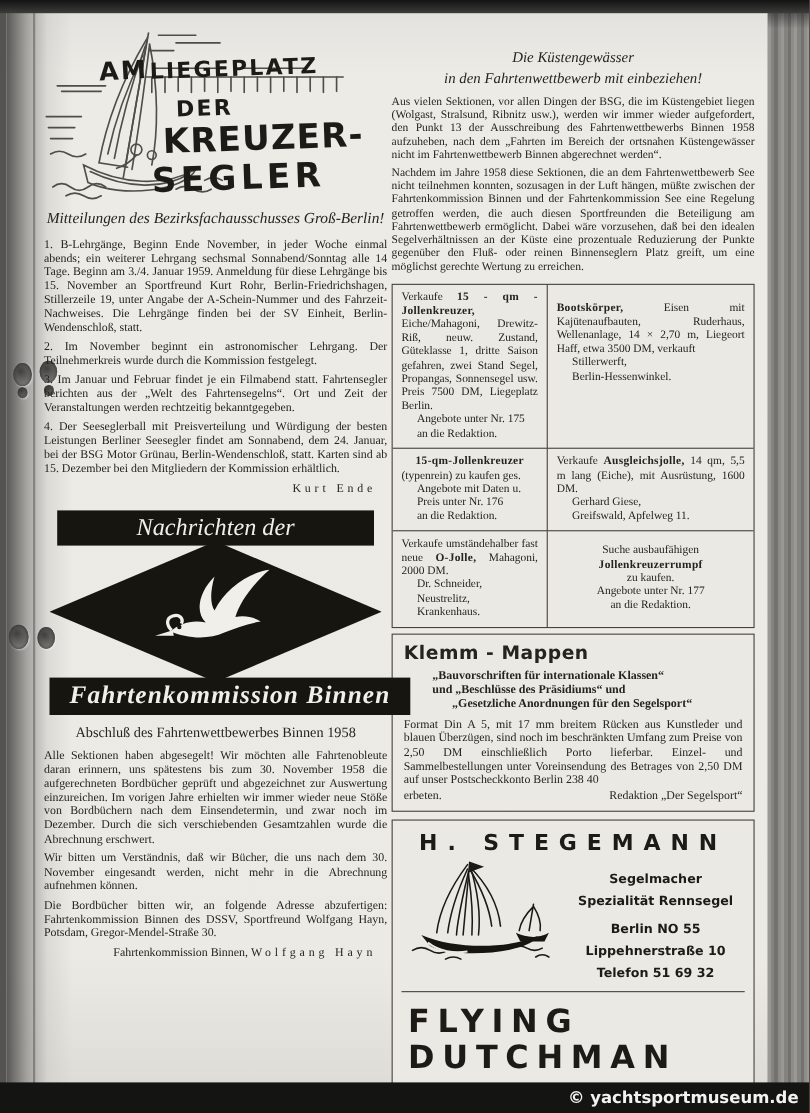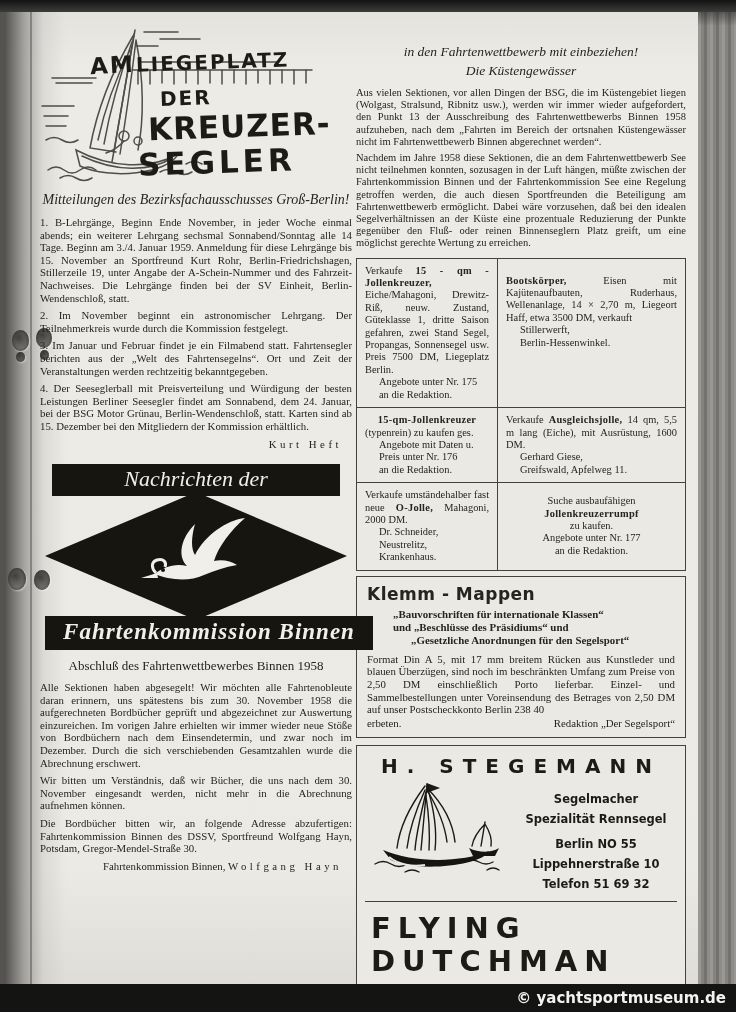--- a/index.html
+++ b/index.html
@@ -134,21 +134,21 @@
       <span class="mh mh-segler">SEGLER</span>
     </div>
 
     <div class="subtitle">Mitteilungen des Bezirksfachausschusses Groß-Berlin!</div>
 
     <div class="body-text">
       <p>1. B-Lehrgänge, Beginn Ende November, in jeder Woche einmal abends; ein weiterer Lehrgang sechsmal Sonnabend/Sonntag alle 14 Tage. Beginn am 3./4. Januar 1959. Anmeldung für diese Lehrgänge bis 15. November an Sportfreund Kurt Rohr, Berlin-Friedrichshagen, Stillerzeile 19, unter Angabe der A-Schein-Nummer und des Fahrzeit-Nachweises. Die Lehrgänge finden bei der SV Einheit, Berlin-Wendenschloß, statt.</p>
       <p>2. Im November beginnt ein astronomischer Lehrgang. Der Teilnehmerkreis wurde durch die Kommission festgelegt.</p>
       <p>3. Im Januar und Februar findet je ein Filmabend statt. Fahrtensegler berichten aus der „Welt des Fahrtensegelns“. Ort und Zeit der Veranstaltungen werden rechtzeitig bekanntgegeben.</p>
       <p>4. Der Seeseglerball mit Preisverteilung und Würdigung der besten Leistungen Berliner Seesegler findet am Sonnabend, dem 24. Januar, bei der BSG Motor Grünau, Berlin-Wendenschloß, statt. Karten sind ab 15. Dezember bei den Mitgliedern der Kommission erhältlich.</p>
-      <div class="sig"><span class="spaced">Kurt Heft</span></div>
+      <div class="sig"><span class="spaced">Kurt Ende</span></div>
     </div>
 
     <div class="logo">
       <div class="logo-bar logo-bar-top">Nachrichten der</div>
       <div class="logo-diamond">
         <svg width="150" height="92" viewBox="0 0 150 92">
           <path d="M34 64 C42 57 54 53 66 56 C56 46 60 28 74 14 C70 28 70 39 74 45 C84 25 106 10 124 8 C110 20 97 37 93 51 C101 49 110 51 116 55 C104 57 93 61 83 65 C68 72 48 70 34 64 Z" fill="#f1efe9"></path>
           <path d="M36 63 L20 68 L37 68 Z" fill="#f1efe9"></path>
           <path d="M35 63 C30 58 30 52 36 50 C42 48 46 52 44 57" fill="none" stroke="#f1efe9" stroke-width="3"></path>
           <circle cx="42" cy="60" r="2" fill="#16150f"></circle>
@@ -166,22 +166,22 @@
       <div class="sig">
         <span>Fahrtenkommission Binnen,</span>
         <span class="spaced">Wolfgang Hayn</span>
       </div>
     </div>
   </div>
 
   <div class="right-col">
 
     <div class="r-head">
+      <div>Die Küstengewässer</div>
       <div>in den Fahrtenwettbewerb mit einbeziehen!</div>
-      <div>Die Küstengewässer</div>
     </div>
     <div class="r-article">
       <p>Aus vielen Sektionen, vor allen Dingen der BSG, die im Küstengebiet liegen (Wolgast, Stralsund, Ribnitz usw.), werden wir immer wieder aufgefordert, den Punkt 13 der Ausschreibung des Fahrtenwettbewerbs Binnen 1958 aufzuheben, nach dem „Fahrten im Bereich der ortsnahen Küstengewässer nicht im Fahrtenwettbewerb Binnen abgerechnet werden“.</p>
       <p>Nachdem im Jahre 1958 diese Sektionen, die an dem Fahrtenwettbewerb See nicht teilnehmen konnten, sozusagen in der Luft hängen, müßte zwischen der Fahrtenkommission Binnen und der Fahrtenkommission See eine Regelung getroffen werden, die auch diesen Sportfreunden die Beteiligung am Fahrtenwettbewerb ermöglicht. Dabei wäre vorzusehen, daß bei den idealen Segelverhältnissen an der Küste eine prozentuale Reduzierung der Punkte gegenüber den Fluß- oder reinen Binnenseglern Platz greift, um eine möglichst gerechte Wertung zu erreichen.</p>
     </div>
 
     <div class="ads">
       <div class="ad">
         <span>Verkaufe</span>
         <b>15 - qm - Jollenkreuzer,</b>

